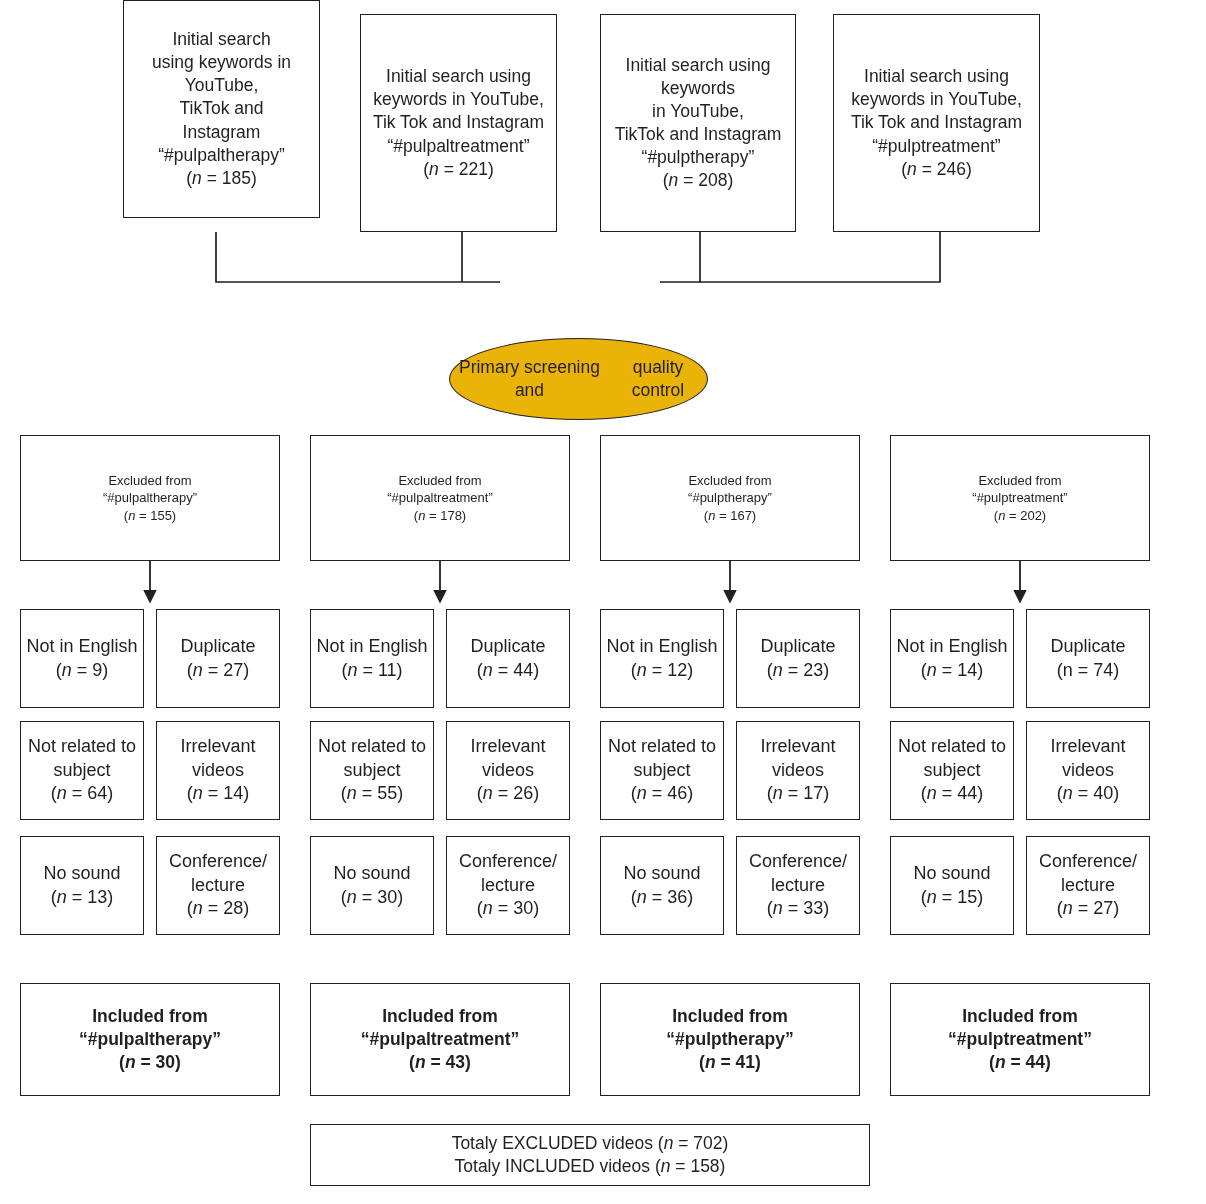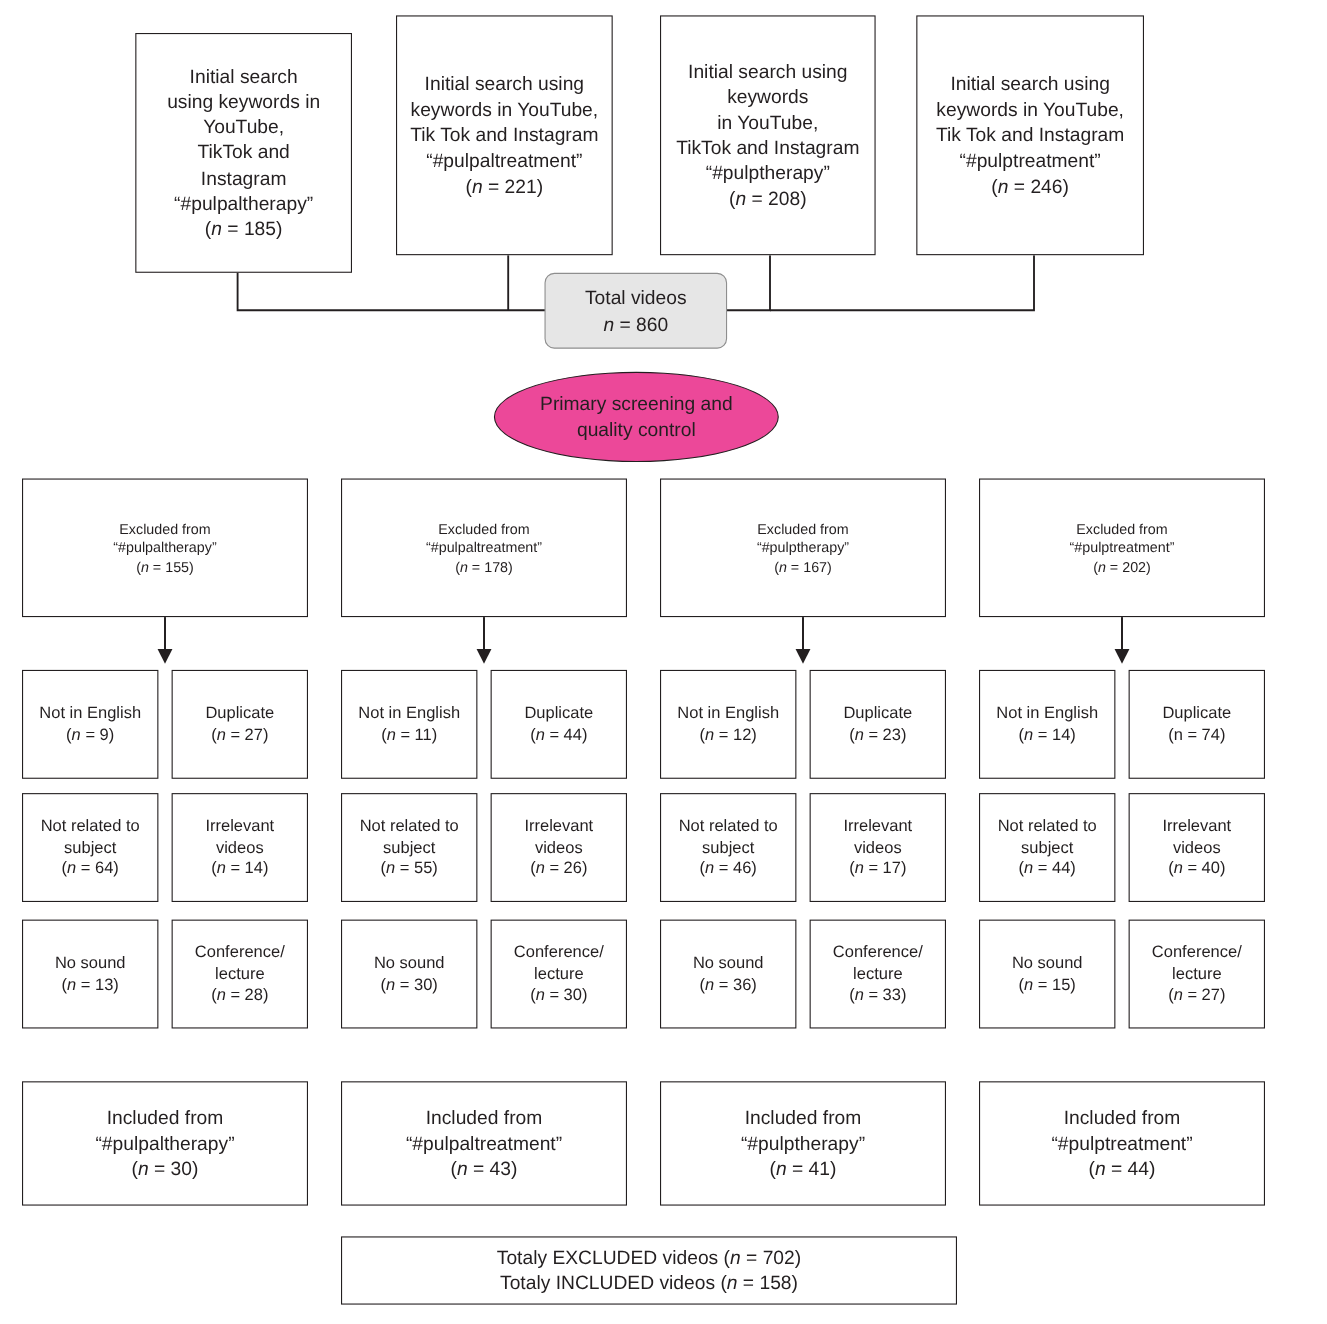--- a/index.html
+++ b/index.html
@@ -26,45 +26,45 @@
     display: flex;
     flex-direction: column;
     align-items: center;
     justify-content: center;
     text-align: center;
     line-height: 1.32;
   }
   .box .ln { display: block; white-space: nowrap; }
   .top-box   { font-size: 17.5px; }
   .excl-box  { font-size: 13px; }
-  .reason-box{ font-size: 15px; }
-  .incl-box  { font-size: 17.5px; }
+  .reason-box{ font-size: 18px; }
+  .incl-box  { font-size: 17.5px; font-weight: bold; }
   .total-box {
     position: absolute;
     box-sizing: border-box;
     border: 1.4px solid #8e8e8e;
     border-radius: 9px;
     background: #e6e6e6;
     display: flex;
     flex-direction: column;
     align-items: center;
     justify-content: center;
     text-align: center;
     font-size: 17.5px;
     line-height: 1.38;
   }
   .final-box { font-size: 17.5px; }
   .ellipse {
     position: absolute;
     box-sizing: border-box;
     border: 1.4px solid #231f20;
     border-radius: 50%;
-    background: #ec4899;
+    background: #eab308;
     display: flex;
-    flex-direction: column;
+    flex-direction: row;
     align-items: center;
     justify-content: center;
     text-align: center;
     font-size: 17.5px;
     line-height: 1.34;
   }
   i.nv { font-style: italic; }
   svg.wires {
     position: absolute;
     left: 0; top: 0;
@@ -95,21 +95,21 @@
     </g>
     <g stroke="#231f20" stroke-width="1.8" fill="none" marker-end="url(#ah)">
 
       <path d="M150,561 L150,592"></path>
       <path d="M440,561 L440,592"></path>
       <path d="M730,561 L730,592"></path>
       <path d="M1020,561 L1020,592"></path>
     </g>
   </svg>
 
-  <div class="box top-box" style="left:123px; top:30px; width:197px; height:218px;">
+  <div class="box top-box" style="left:123px; top:0; width:197px; height:218px;">
     <span class="ln">Initial search</span>
     <span class="ln">using keywords in</span>
     <span class="ln">YouTube,</span>
     <span class="ln">TikTok and</span>
     <span class="ln">Instagram</span>
     <span class="ln">“#pulpaltherapy”</span>
     <span class="ln">(<i class="nv">n</i> = 185)</span>
   </div>
 
   <div class="box top-box" style="left:360px; top:14px; width:197px; height:218px;">
@@ -130,24 +130,20 @@
   </div>
 
   <div class="box top-box" style="left:833px; top:14px; width:207px; height:218px;">
     <span class="ln">Initial search using</span>
     <span class="ln">keywords in YouTube,</span>
     <span class="ln">Tik Tok and Instagram</span>
     <span class="ln">“#pulptreatment”</span>
     <span class="ln">(<i class="nv">n</i> = 246)</span>
   </div>
 
-  <div class="total-box" style="left:495px; top:248px; width:166px; height:69px;">
-    <span class="ln">Total videos</span>
-    <span class="ln"><i class="nv">n</i> = 860</span>
-  </div>
 
   <div class="ellipse" style="left:449px; top:338px; width:259px; height:82px;">
     <span class="ln">Primary screening and</span>
     <span class="ln">quality control</span>
   </div>
 
   <div class="box excl-box" style="left:20px; top:435px; width:260px; height:126px;">
     <span class="ln">Excluded from</span>
     <span class="ln">“#pulpaltherapy”</span>
     <span class="ln">(<i class="nv">n</i> = 155)</span>

